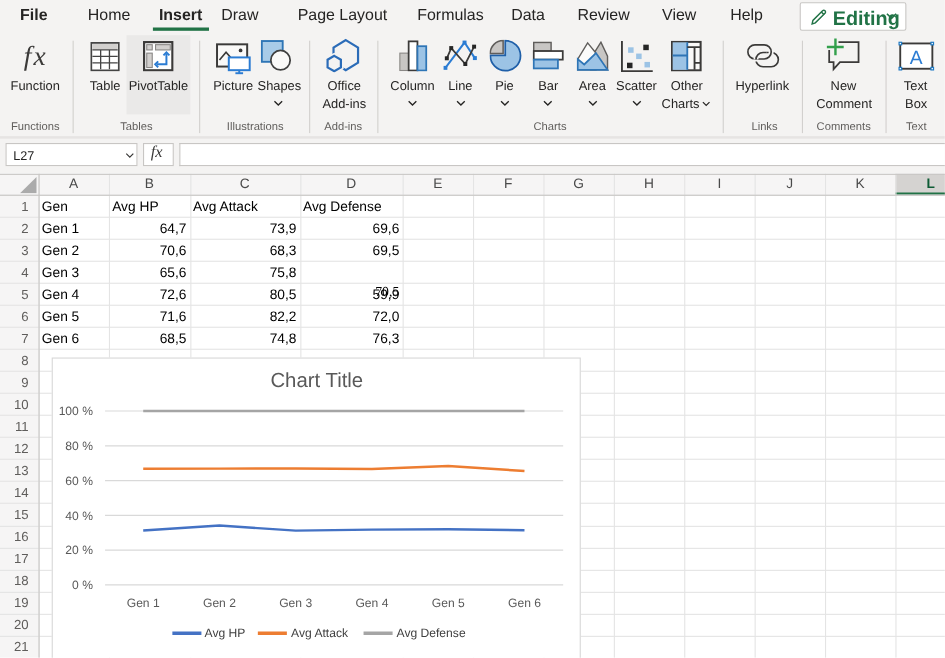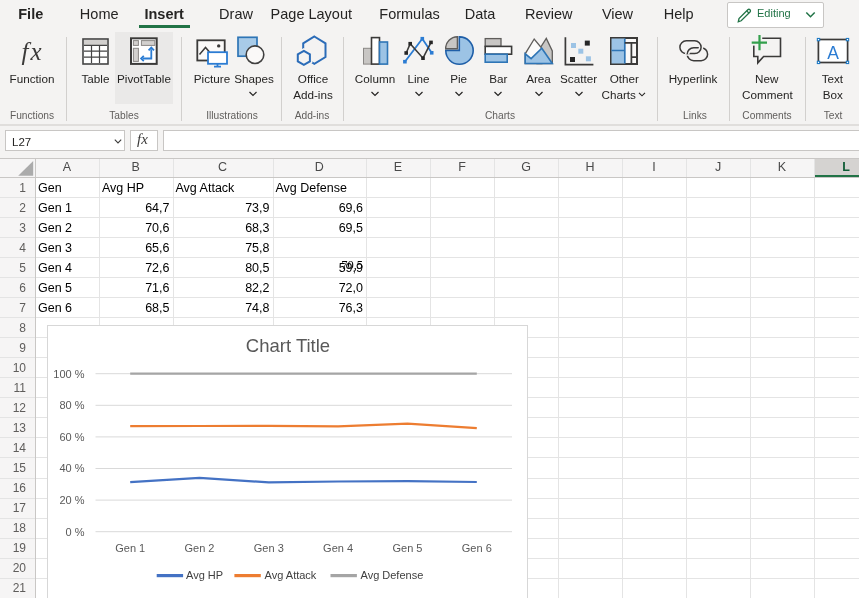--- a/index.html
+++ b/index.html
@@ -18,34 +18,34 @@
 .hdrtxt{position:absolute;font-size:12.5px;color:#4a4a4a;transform:translateX(-50%);}
 .rownum{position:absolute;font-size:12px;color:#5f5d5b;text-align:right;width:26px;}
 .cell{position:absolute;font-size:12.5px;color:#000;white-space:nowrap;}
 .num{text-align:right;}
 </style></head><body>
 
 <div class="abs topbar"></div>
 <div class="mlabel" style="left:30.75px;font-weight:bold;">File</div>
 <div class="mlabel" style="left:99.2px;">Home</div>
 <div class="mlabel" style="left:164.2px;font-weight:600;">Insert</div>
-<div class="mlabel" style="left:236px;">Draw</div>
+<div class="mlabel" style="left:218px;">Draw</div>
 <div class="mlabel" style="left:311.3px;">Page Layout</div>
 <div class="mlabel" style="left:409.5px;">Formulas</div>
 <div class="mlabel" style="left:480px;">Data</div>
 <div class="mlabel" style="left:548.7px;">Review</div>
 <div class="mlabel" style="left:617.5px;">View</div>
 <div class="mlabel" style="left:678.7px;">Help</div>
 <div class="abs" style="left:139px;top:25px;width:51px;height:3px;background:#217346;"></div>
 <div class="abs" style="left:727px;top:2px;width:97px;height:26px;background:#fff;border:1px solid #c8c6c4;border-radius:2px;"></div>
 <svg class="abs" style="left:736px;top:7px;" width="17" height="17" viewBox="0 0 17 17">
 <path d="M2.3 14.7 L3 11.6 L11.8 2.8 a1.5 1.5 0 0 1 2.2 2.2 L5.2 13.8 Z" fill="none" stroke="#217346" stroke-width="1.3"></path>
 <path d="M10.7 3.9 l2.4 2.4" stroke="#217346" stroke-width="1.3" fill="none"></path>
 </svg>
-<div class="abs" style="left:757px;top:6.5px;font-size:11px;font-weight:400;color:#217346;">Editing</div>
+<div class="abs" style="left:757px;top:6.5px;font-size:18px;font-weight:700;color:#217346;">Editing</div>
 <svg class="abs" style="left:805px;top:11px;" width="11" height="8" viewBox="0 0 11 8">
     <path d="M1.3 1.5 L5.5 5.7 L9.7 1.5" fill="none" stroke="#217346" stroke-width="1.5"></path>
   </svg>
 
 <div class="abs ribbon"></div>
 <div class="abs" style="left:114.7px;top:32px;width:58px;height:72px;background:#eae9e8;"></div>
 <div class="vsep" style="left:66px;"></div>
 <div class="vsep" style="left:181px;"></div>
 <div class="vsep" style="left:280.6px;"></div>
 <div class="vsep" style="left:342.5px;"></div>

